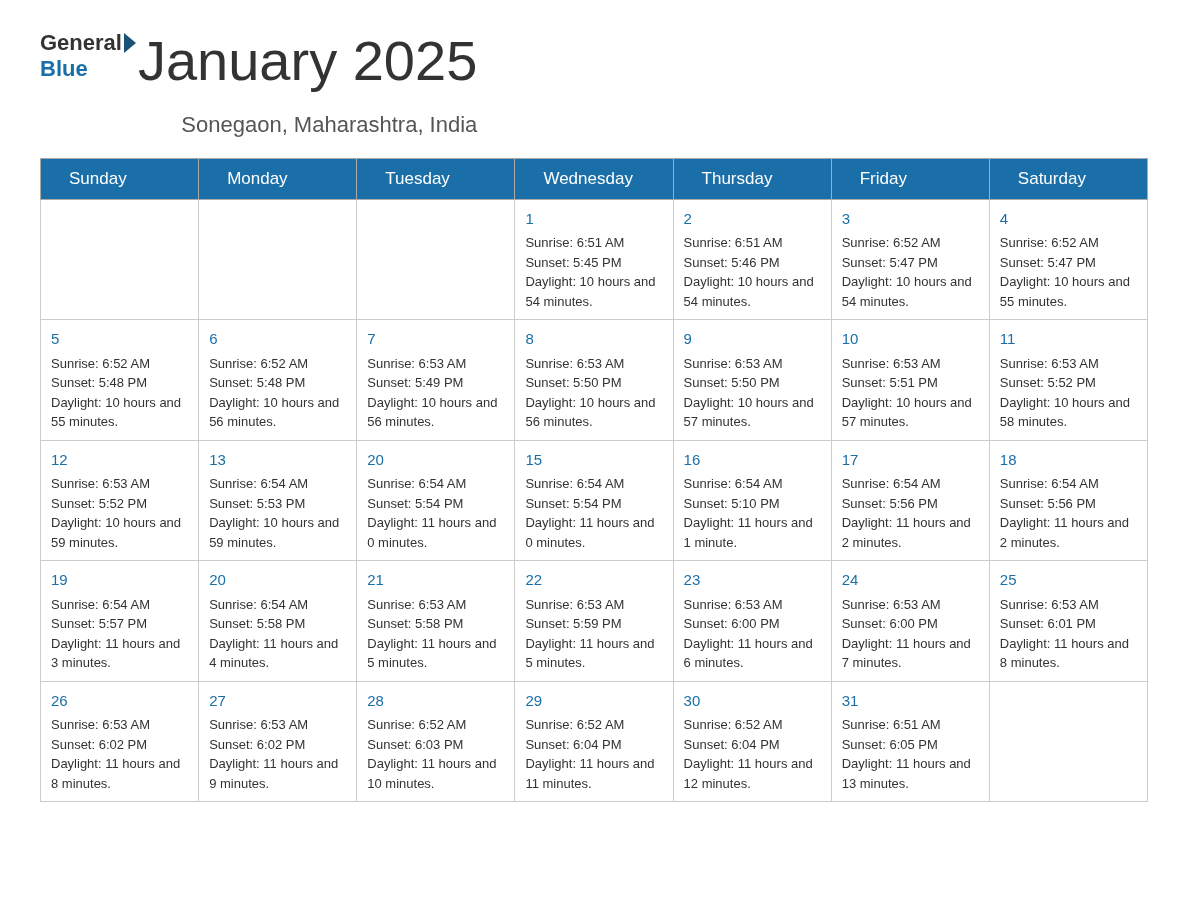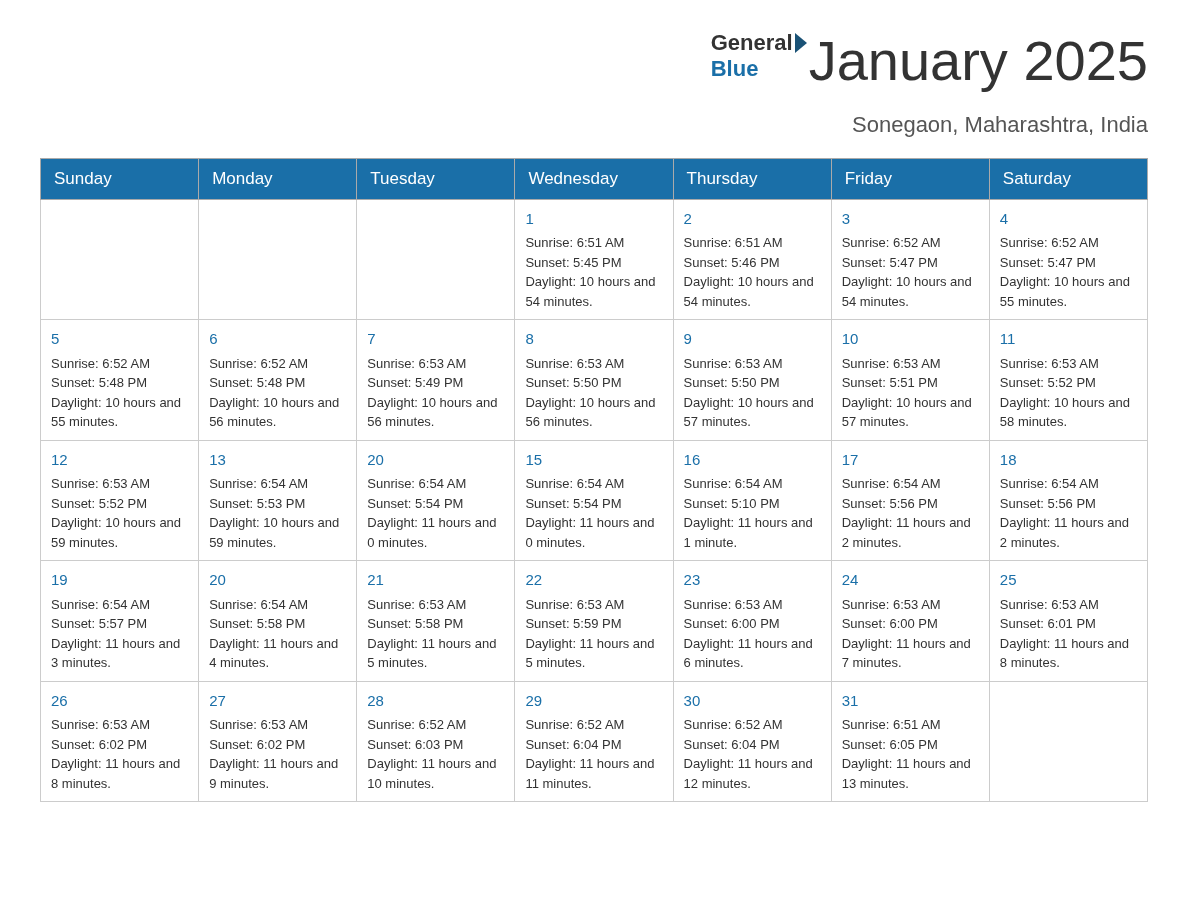--- a/index.html
+++ b/index.html
@@ -4,21 +4,21 @@
   <style>
     * { box-sizing: border-box; margin: 0; padding: 0; }
     body {
       font-family: Arial, Helvetica, sans-serif;
       background: #fff;
       padding: 30px 40px;
       color: #333;
     }
     .header {
       display: flex;
-      justify-content: flex-end;
+      justify-content: flex-start;
       align-items: flex-start;
       margin-bottom: 20px;
     }
     .logo {
       display: flex;
       flex-direction: column;
       align-items: flex-start;
     }
     .logo-text {
       display: flex;
@@ -57,21 +57,21 @@
       margin-top: 20px;
     }
     .calendar {
       width: 100%;
       border-collapse: collapse;
       border: 1px solid #aaa;
     }
     .calendar th {
       background-color: #1a6fa8;
       color: #fff;
-      padding: 10px 13px;
+      padding: 10px 28px;
       text-align: left;
       font-size: 17px;
       font-weight: normal;
       border: 1px solid #aaa;
     }
     .calendar td {
       vertical-align: top;
       padding: 8px 10px;
       border: 1px solid #ccc;
       width: calc(100% / 7);

